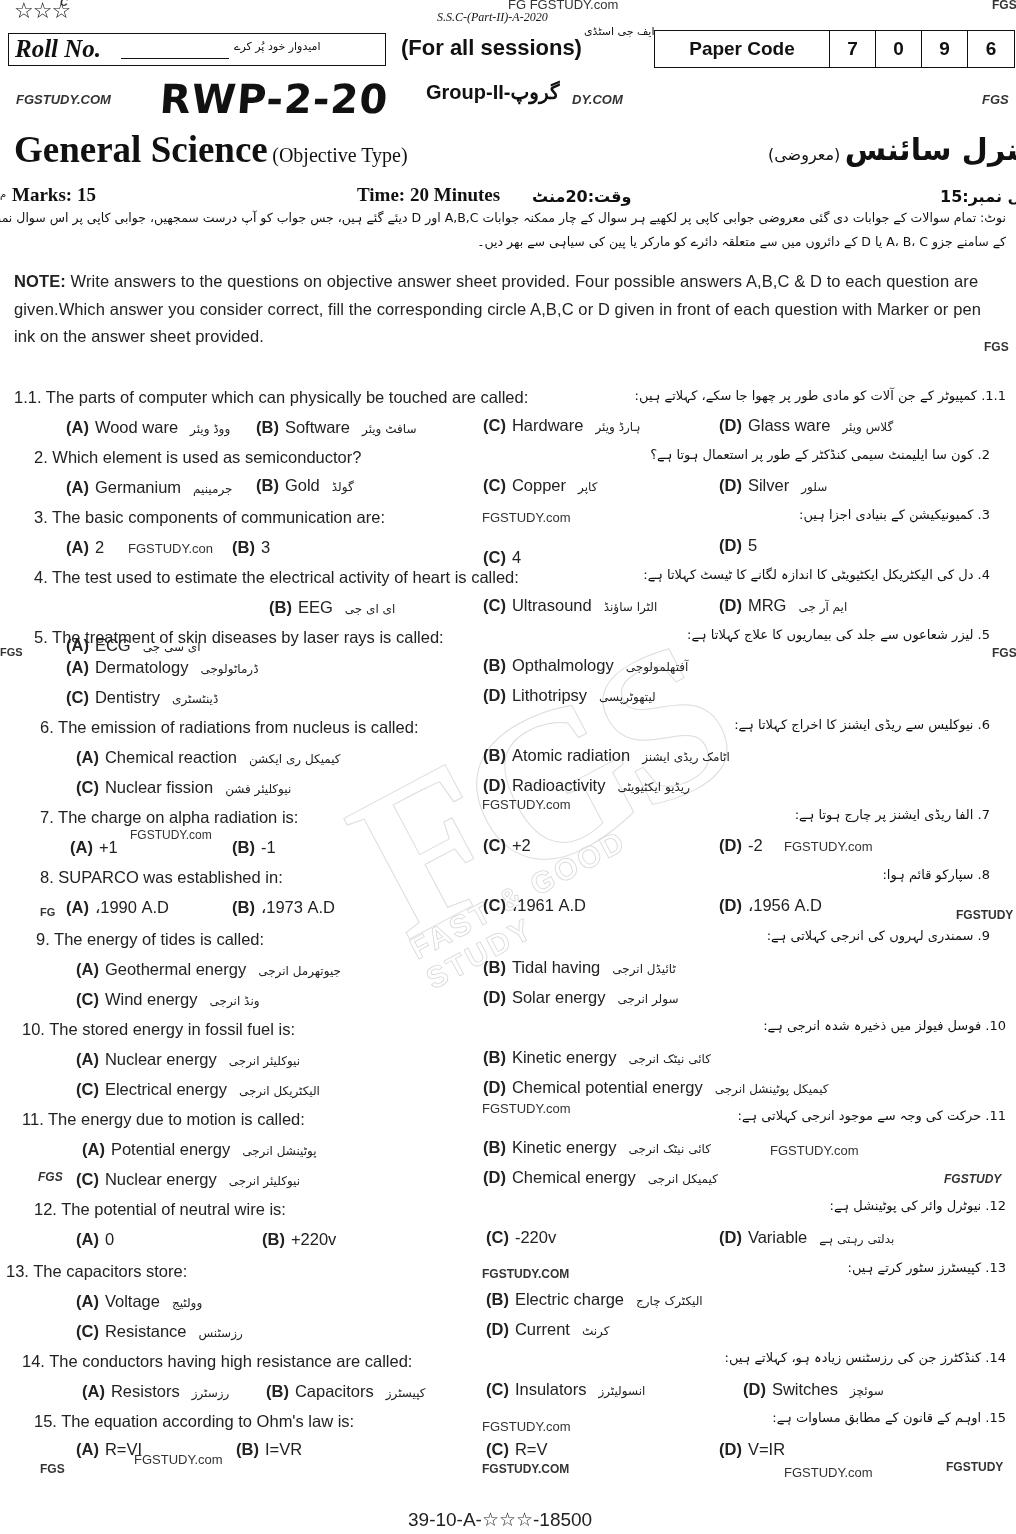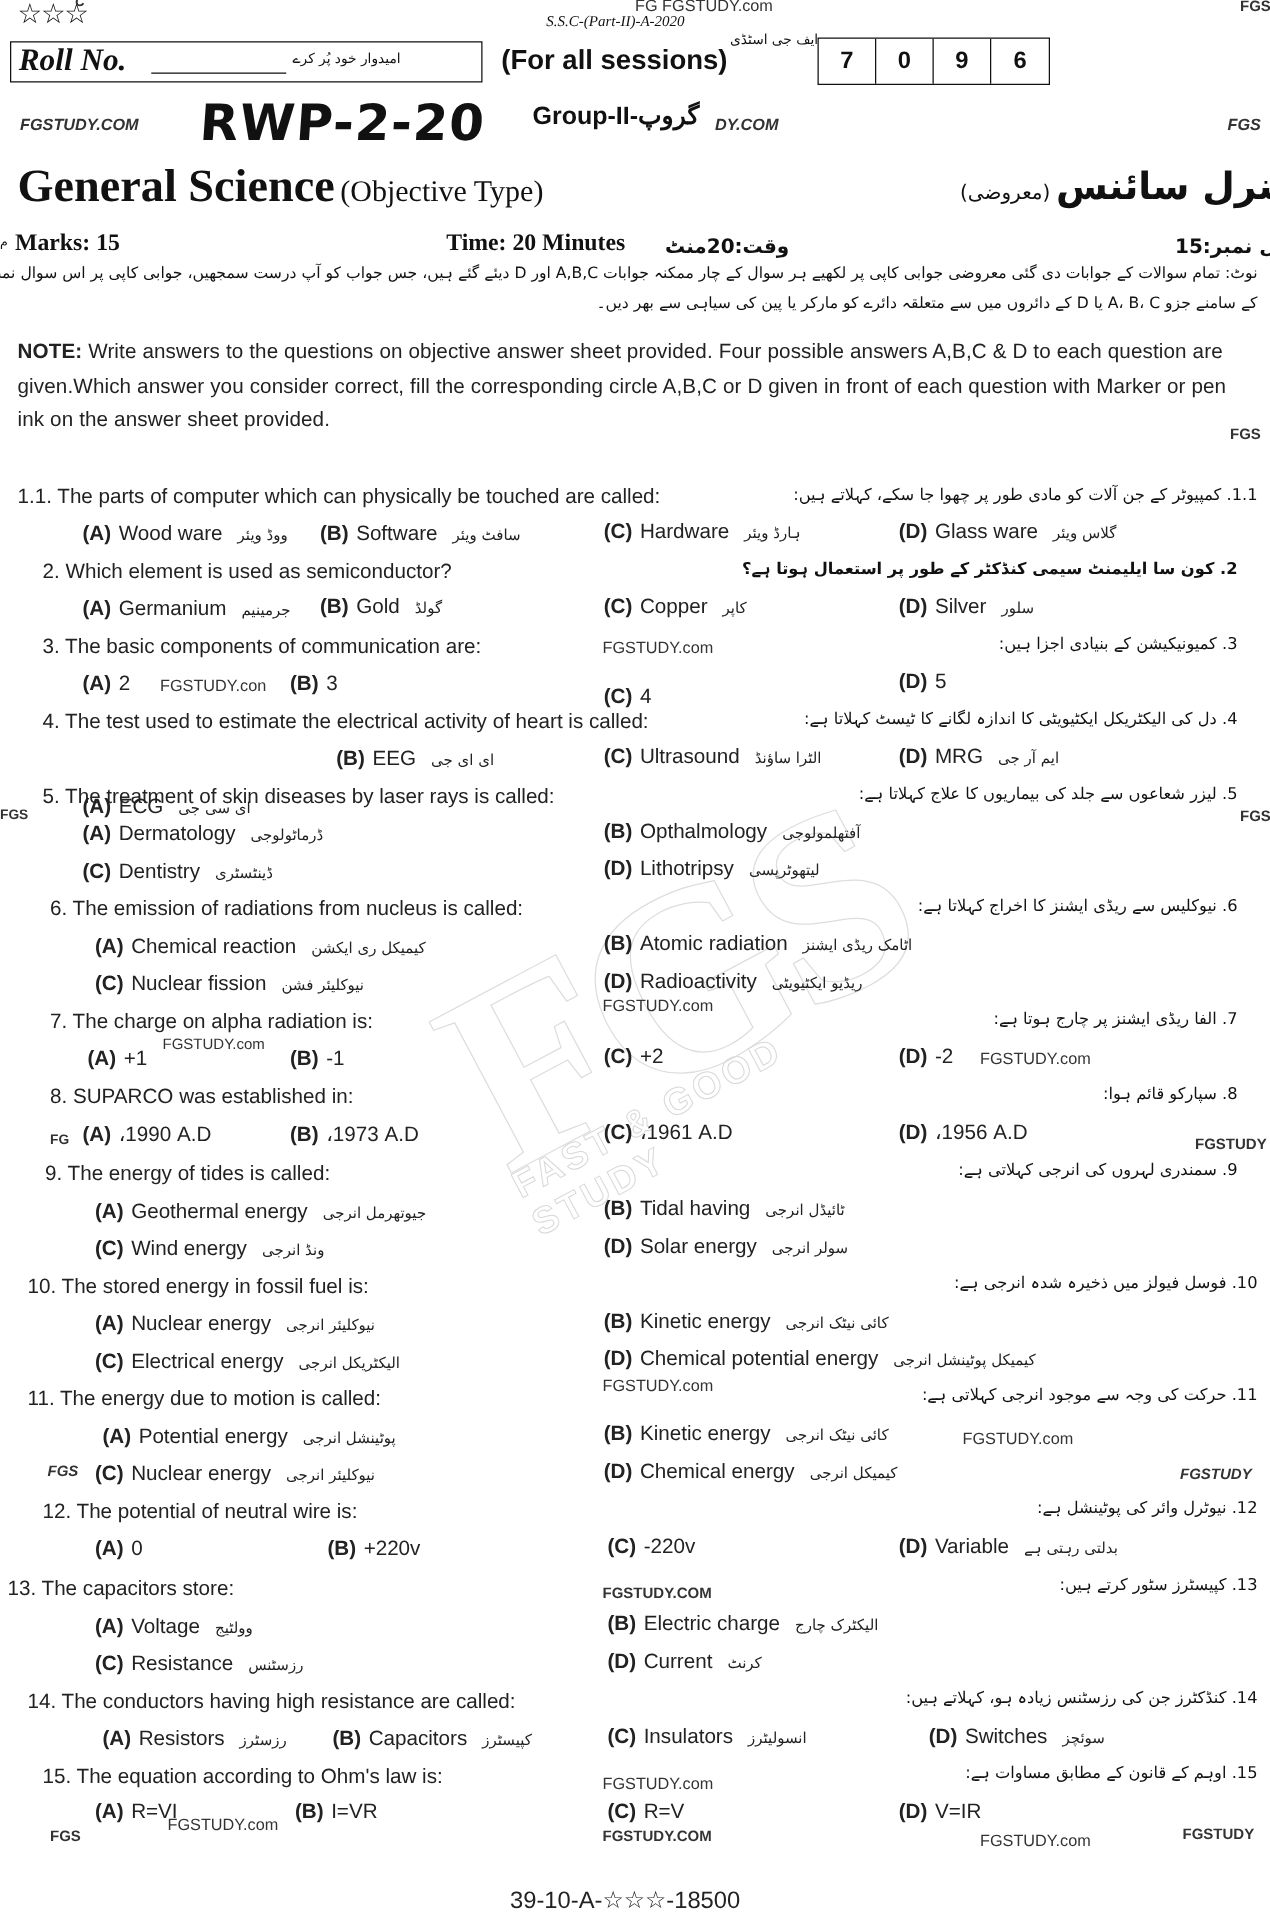--- a/index.html
+++ b/index.html
@@ -21,21 +21,21 @@
   .sessions { font-family: "Liberation Sans", sans-serif; font-weight: bold; font-size: 22px; }
 
   .paper-code { position: absolute; left: 654px; top: 30px; height: 38px; display: flex; border: 1.5px solid #111; }
   .paper-code .pc-label { width: 175px; display: flex; align-items: center; justify-content: center; font-weight: bold; font-size: 19px; border-right: 1.5px solid #111; }
   .paper-code .pc-digit { width: 46px; display: flex; align-items: center; justify-content: center; font-weight: bold; font-size: 19px; border-right: 1.5px solid #111; }
   .paper-code .pc-digit:last-child { border-right: none; }
 
   .handwritten { font-family: "DejaVu Sans", sans-serif; font-weight: bold; font-size: 40px; letter-spacing: 1px; transform: skewX(-4deg); }
 
   .title-en { font-family: "Liberation Serif", serif; font-weight: bold; font-size: 37px; }
-  .title-sub { font-family: "Liberation Serif", serif; font-size: 24px; }
+  .title-sub { font-family: "Liberation Serif", serif; font-size: 20px; }
   .title-ur { font-family: "DejaVu Sans", sans-serif; font-weight: bold; font-size: 30px; direction: rtl; }
   .title-ur-sub { font-family: "DejaVu Sans", sans-serif; font-size: 16px; direction: rtl; }
 
   .meta { font-family: "Liberation Serif", serif; font-weight: bold; font-size: 19px; }
   .urdu { font-family: "DejaVu Sans", sans-serif; direction: rtl; font-size: 13px; color: #111; }
   .urdu-note { font-family: "DejaVu Sans", sans-serif; direction: rtl; font-size: 12.5px; color: #111; text-align: right; }
 
   .note { position: absolute; left: 14px; width: 990px; font-size: 16.5px; line-height: 27.5px; color: #222; white-space: normal; letter-spacing: 0.1px; }
   .note b { font-weight: bold; }
 
@@ -63,20 +63,21 @@
 
 <div class="roll-box">
   <span class="roll-label">Roll No.</span>
   <span class="roll-line"></span>
   <span class="roll-urdu">امیدوار خود پُر کرے</span>
 </div>
 
 <div class="abs sessions" style="left:401px;top:35px;">(For all sessions)</div>
 
 <div class="paper-code">
+  <div class="pc-label">Paper Code</div>
   <div class="pc-digit">7</div>
   <div class="pc-digit">0</div>
   <div class="pc-digit">9</div>
   <div class="pc-digit">6</div>
 </div>
 
 <div class="abs wm" style="left:992px;top:-2px;font-style:normal;">FGS</div>
 <div class="abs wm" style="left:16px;top:92px;font-size:13px;">FGSTUDY.COM</div>
 <div class="abs handwritten" style="left:160px;top:76px;">RWP-2-20</div>
 <div class="abs" style="left:426px;top:80px;font-weight:bold;font-size:20px;">Group-II-گروپ</div>
@@ -112,21 +113,21 @@
 </div>
 
 <div class="abs q" style="left:14px;top:388px;"><span>1.1.</span> <span>The parts of computer which can physically be touched are called:</span></div>
 <div class="abs qur" style="left:650px;top:388px;width:356px;"><span>1.1</span>. <span>کمپیوٹر کے جن آلات کو مادی طور پر چھوا جا سکے، کہلاتے ہیں:</span></div>
 <div class="abs opt" style="left:66px;top:418px;"><span class="lbl">(A)</span><span>Wood ware</span><span class="ur">ووڈ ویئر</span></div>
 <div class="abs opt" style="left:256px;top:418px;"><span class="lbl">(B)</span><span>Software</span><span class="ur">سافٹ ویئر</span></div>
 <div class="abs opt" style="left:483px;top:416px;"><span class="lbl">(C)</span><span>Hardware</span><span class="ur">ہارڈ ویئر</span></div>
 <div class="abs opt" style="left:719px;top:416px;"><span class="lbl">(D)</span><span>Glass ware</span><span class="ur">گلاس ویئر</span></div>
 
 <div class="abs q" style="left:34px;top:448px;"><span>2.</span> <span>Which element is used as semiconductor?</span></div>
-<div class="abs qur" style="left:650px;top:447px;width:340px;font-weight:bold;"><span>2</span>. <span>کون سا ایلیمنٹ سیمی کنڈکٹر کے طور پر استعمال ہوتا ہے؟</span></div>
+<div class="abs qur" style="left:650px;top:447px;width:340px;"><span>2</span>. <span>کون سا ایلیمنٹ سیمی کنڈکٹر کے طور پر استعمال ہوتا ہے؟</span></div>
 <div class="abs opt" style="left:66px;top:478px;"><span class="lbl">(A)</span><span>Germanium</span><span class="ur">جرمینیم</span></div>
 <div class="abs opt" style="left:256px;top:476px;"><span class="lbl">(B)</span><span>Gold</span><span class="ur">گولڈ</span></div>
 <div class="abs opt" style="left:483px;top:476px;"><span class="lbl">(C)</span><span>Copper</span><span class="ur">کاپر</span></div>
 <div class="abs opt" style="left:719px;top:476px;"><span class="lbl">(D)</span><span>Silver</span><span class="ur">سلور</span></div>
 
 <div class="abs q" style="left:34px;top:508px;"><span>3.</span> <span>The basic components of communication are:</span></div>
 <div class="abs wm-plain" style="left:482px;top:510px;">FGSTUDY.com</div>
 <div class="abs qur" style="left:700px;top:507px;width:290px;"><span>3</span>. <span>کمیونیکیشن کے بنیادی اجزا ہیں:</span></div>
 <div class="abs opt" style="left:66px;top:538px;"><span class="lbl">(A)</span><span>2</span></div>
 <div class="abs wm-plain" style="left:128px;top:541px;">FGSTUDY.con</div>

